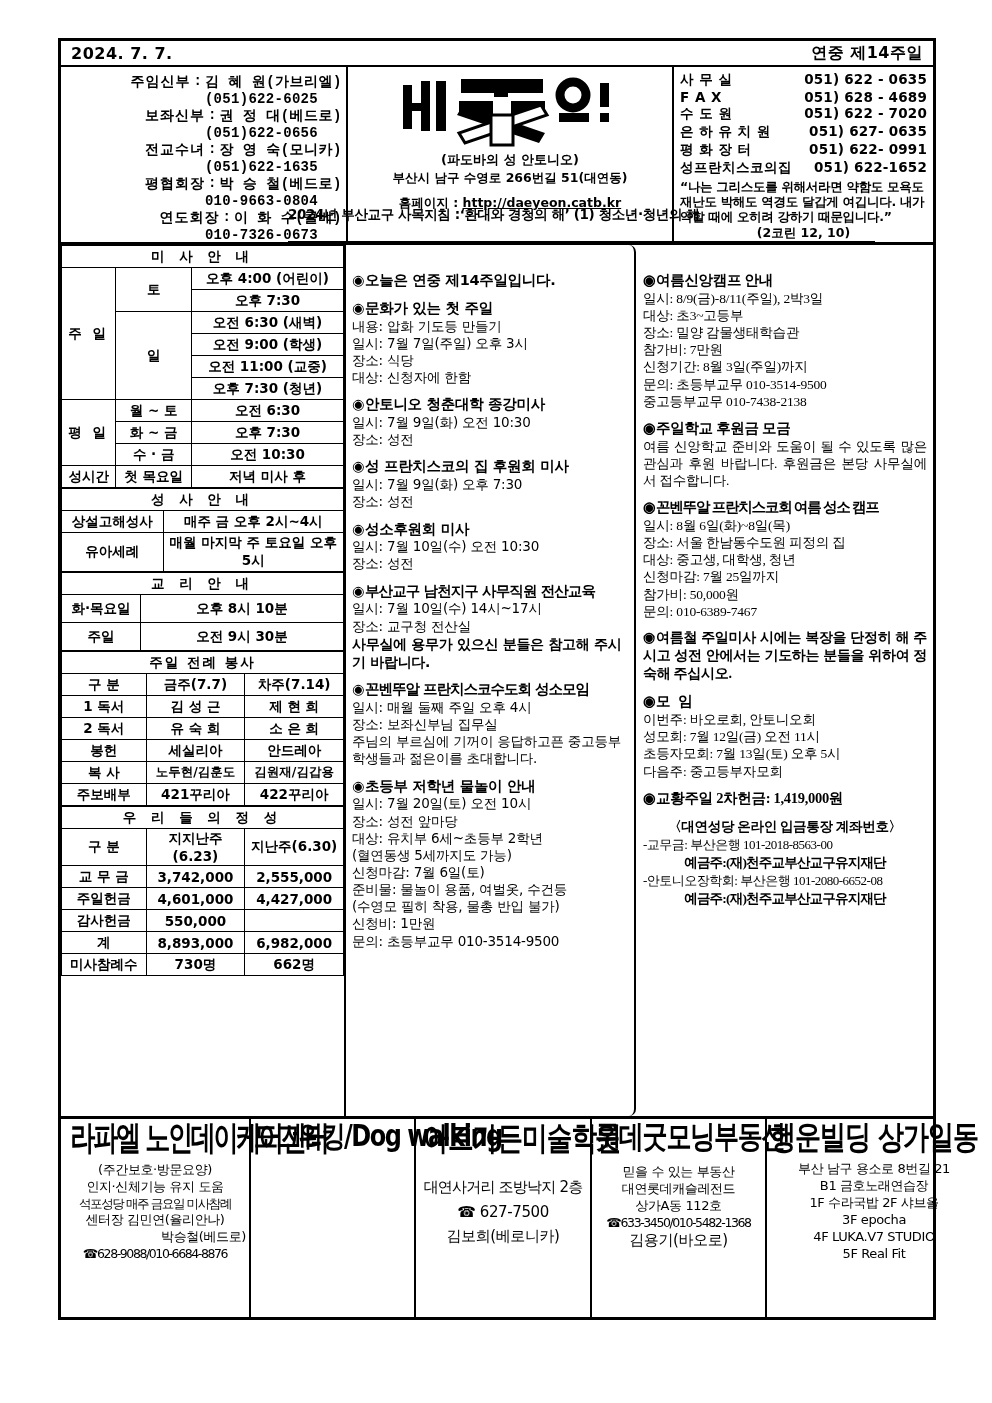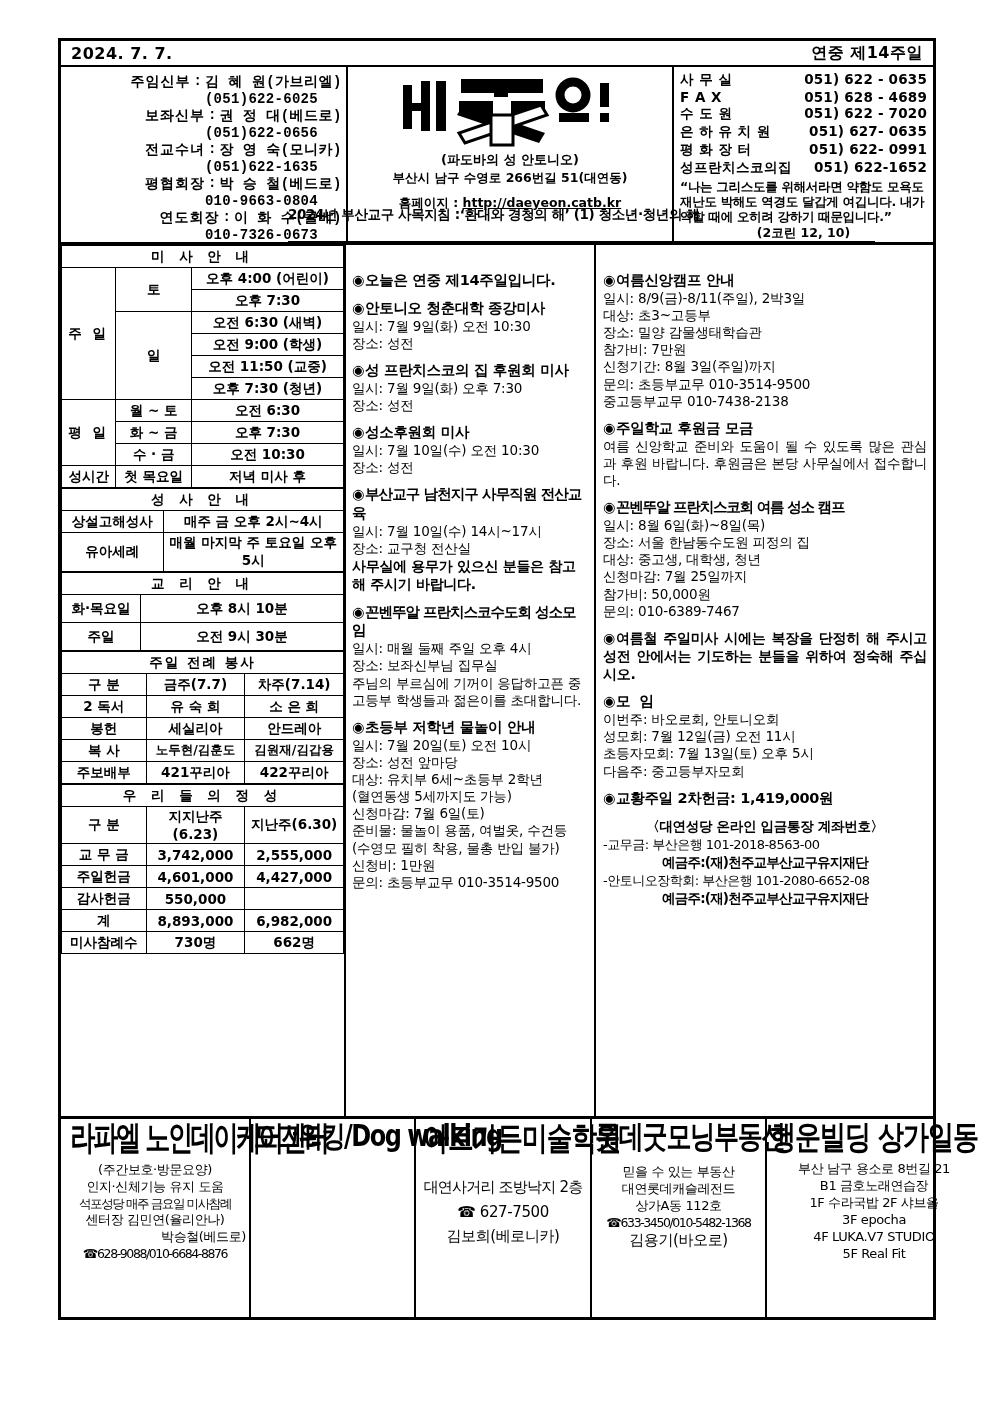--- a/index.html
+++ b/index.html
@@ -57,22 +57,22 @@
   }
   .cont-row { display: flex; justify-content: space-between; font-size: 13.5px; font-weight: bold; white-space: nowrap; }
   .cont-name { letter-spacing: 0.5px; display: inline-block; }
   .cont-num { letter-spacing: 0.2px; }
   .verse { font-size: 12.5px; font-weight: bold; line-height: 1.18; margin-top: 3px; letter-spacing: -0.3px; }
   .verse-ref { font-size: 12.5px; font-weight: bold; text-align: center; margin-top: 1px; }
 
   
   .body3 { display: flex; flex: 1; border-bottom: 3px solid #000; }
   .col-left { width: 285px; border-right: 2px solid #000; }
-  .col-mid  { width: 250px; border-right: 2px solid #000; padding: 4px 5px 0 6px; }
-  .col-right{ flex: 1; padding: 4px 6px 0 7px; }
+  .col-mid  { width: 290px; border-right: 2px solid #000; padding: 4px 5px 0 6px; border-radius: 7px; }
+  .col-right{ flex: 1; padding: 4px 6px 0 7px; font-family: Liberation Serif, serif; }
 
   .guideline {
     position: absolute; left: 288px; top: 206px; width: 587px;
     font-size: 13.5px; font-weight: bold; letter-spacing: -0.4px;
     border-bottom: 2px solid #000; padding-bottom: 17px;
   }
 
   
   table.t { width: 100%; border-collapse: collapse; }
   table.t td { border: 1px solid #000; text-align: center; font-size: 13.5px; font-weight: bold; padding: 1px 2px; height: 22px; }
@@ -240,21 +240,21 @@
               <td class="lv">오후  7:30</td>
             </tr>
         <tr>
           <td rowspan="4">일</td>
           <td class="lv">오전  6:30 (새벽)</td>
         </tr>
         <tr>
               <td class="lv">오전  9:00 (학생)</td>
             </tr>
         <tr>
-              <td class="lv">오전 11:50 (교중)</td>
+              <td class="lv">오전 11:00 (교중)</td>
             </tr>
         <tr>
               <td class="lv">오후  7:30 (청년)</td>
             </tr>
         <tr>
           <td class="lbl" rowspan="3">평 일</td>
           <td>월 ~ 토</td>
           <td class="lv">오전  6:30</td>
         </tr>
         <tr>
@@ -309,20 +309,25 @@
         <tbody>
             <tr>
               <td class="sec" colspan="3" style="letter-spacing:2px">주일 전례 봉사</td>
             </tr>
         <tr>
           <td style="width:30%">구  분</td>
           <td style="width:35%">금주(7.7)</td>
           <td>차주(7.14)</td>
         </tr>
         <tr>
+          <td>1 독서</td>
+          <td>김 성 근</td>
+          <td>제 현 희</td>
+        </tr>
+        <tr>
           <td>2 독서</td>
           <td>유 숙 희</td>
           <td>소 은 희</td>
         </tr>
         <tr>
           <td>봉헌</td>
           <td>세실리아</td>
           <td>안드레아</td>
         </tr>
         <tr>
@@ -377,20 +382,27 @@
         </table>
     </div>
 
     <div class="col-mid">
       <div style="height:22px"></div>
 
       <div class="ann">
         <div class="ann-title"><span class="bullet">◉</span><span>오늘은 연중 제14주일입니다.</span></div>
       </div>
 
+      <div class="ann">
+        <div class="ann-title"><span class="bullet">◉</span><span>문화가 있는 첫 주일</span></div>
+        <div class="ann-line">내용: 압화 기도등 만들기</div>
+        <div class="ann-line">일시: 7월 7일(주일) 오후 3시</div>
+        <div class="ann-line">장소: 식당</div>
+        <div class="ann-line">대상: 신청자에 한함</div>
+      </div>
 
       <div class="ann">
         <div class="ann-title"><span class="bullet">◉</span><span>안토니오 청춘대학 종강미사</span></div>
         <div class="ann-line">일시: 7월 9일(화) 오전 10:30</div>
         <div class="ann-line">장소: 성전</div>
       </div>
 
       <div class="ann">
         <div class="ann-title"><span class="bullet">◉</span><span>성 프란치스코의 집 후원회 미사</span></div>
         <div class="ann-line">일시: 7월 9일(화) 오후 7:30</div>

